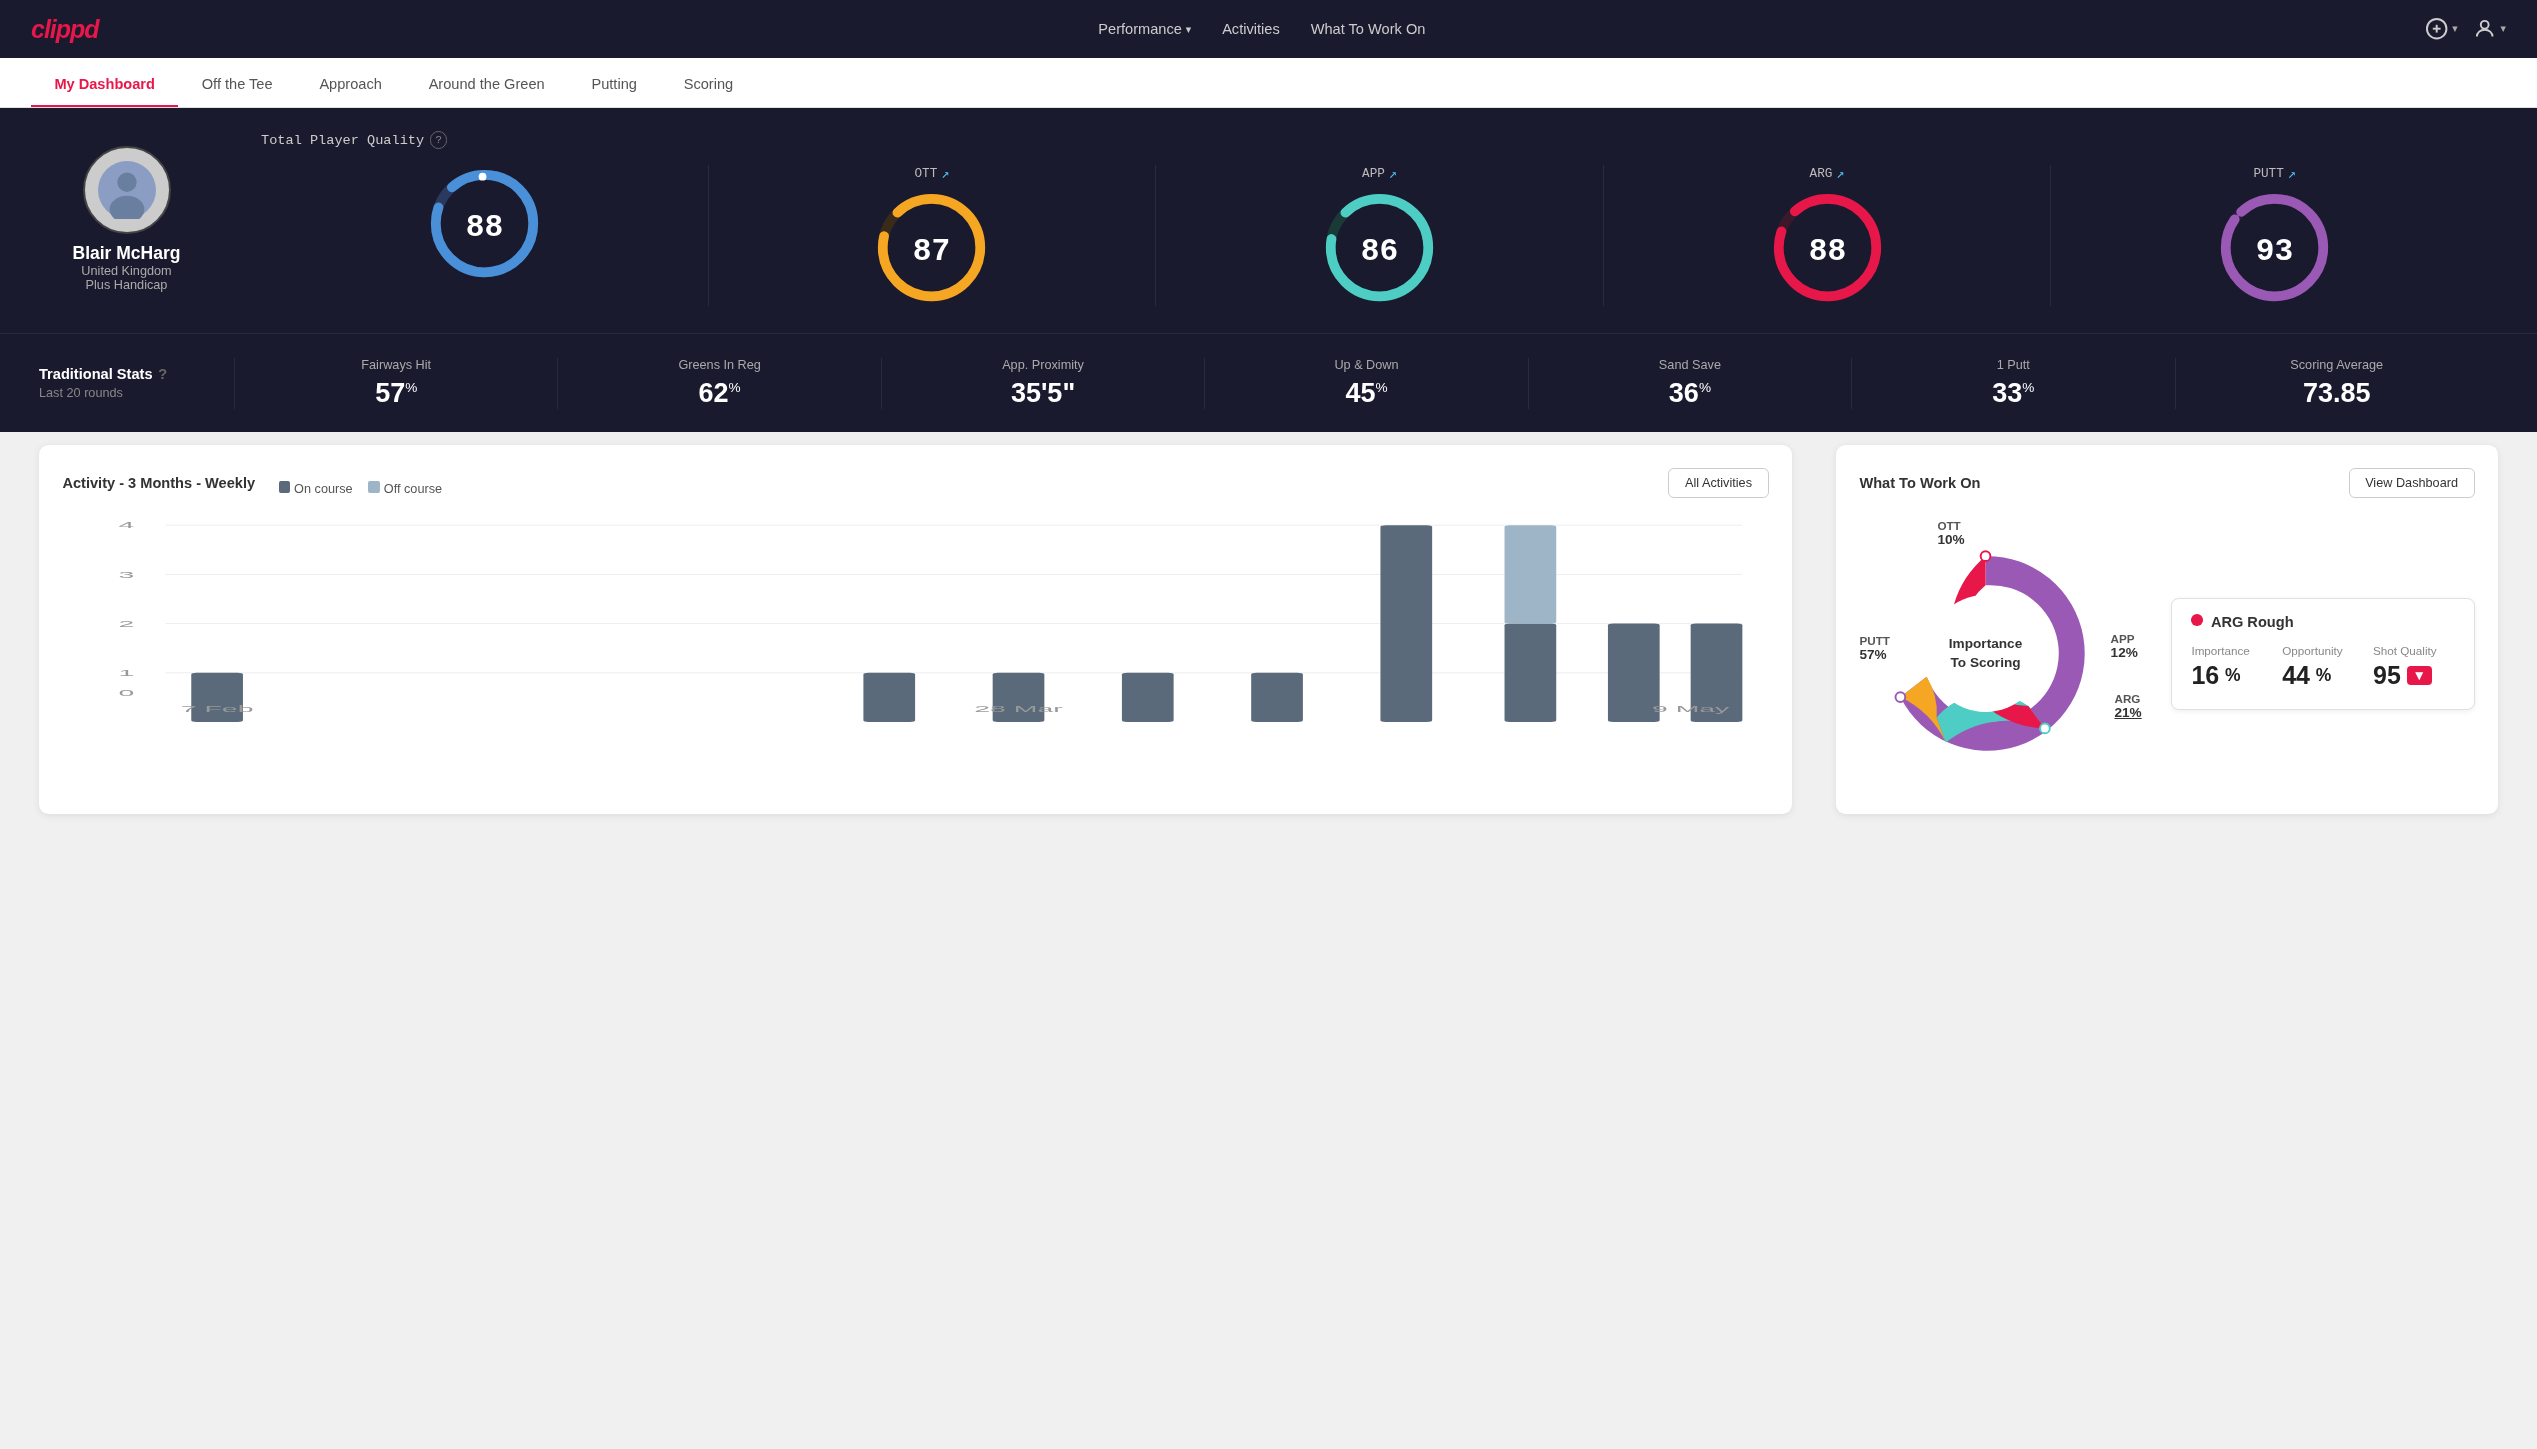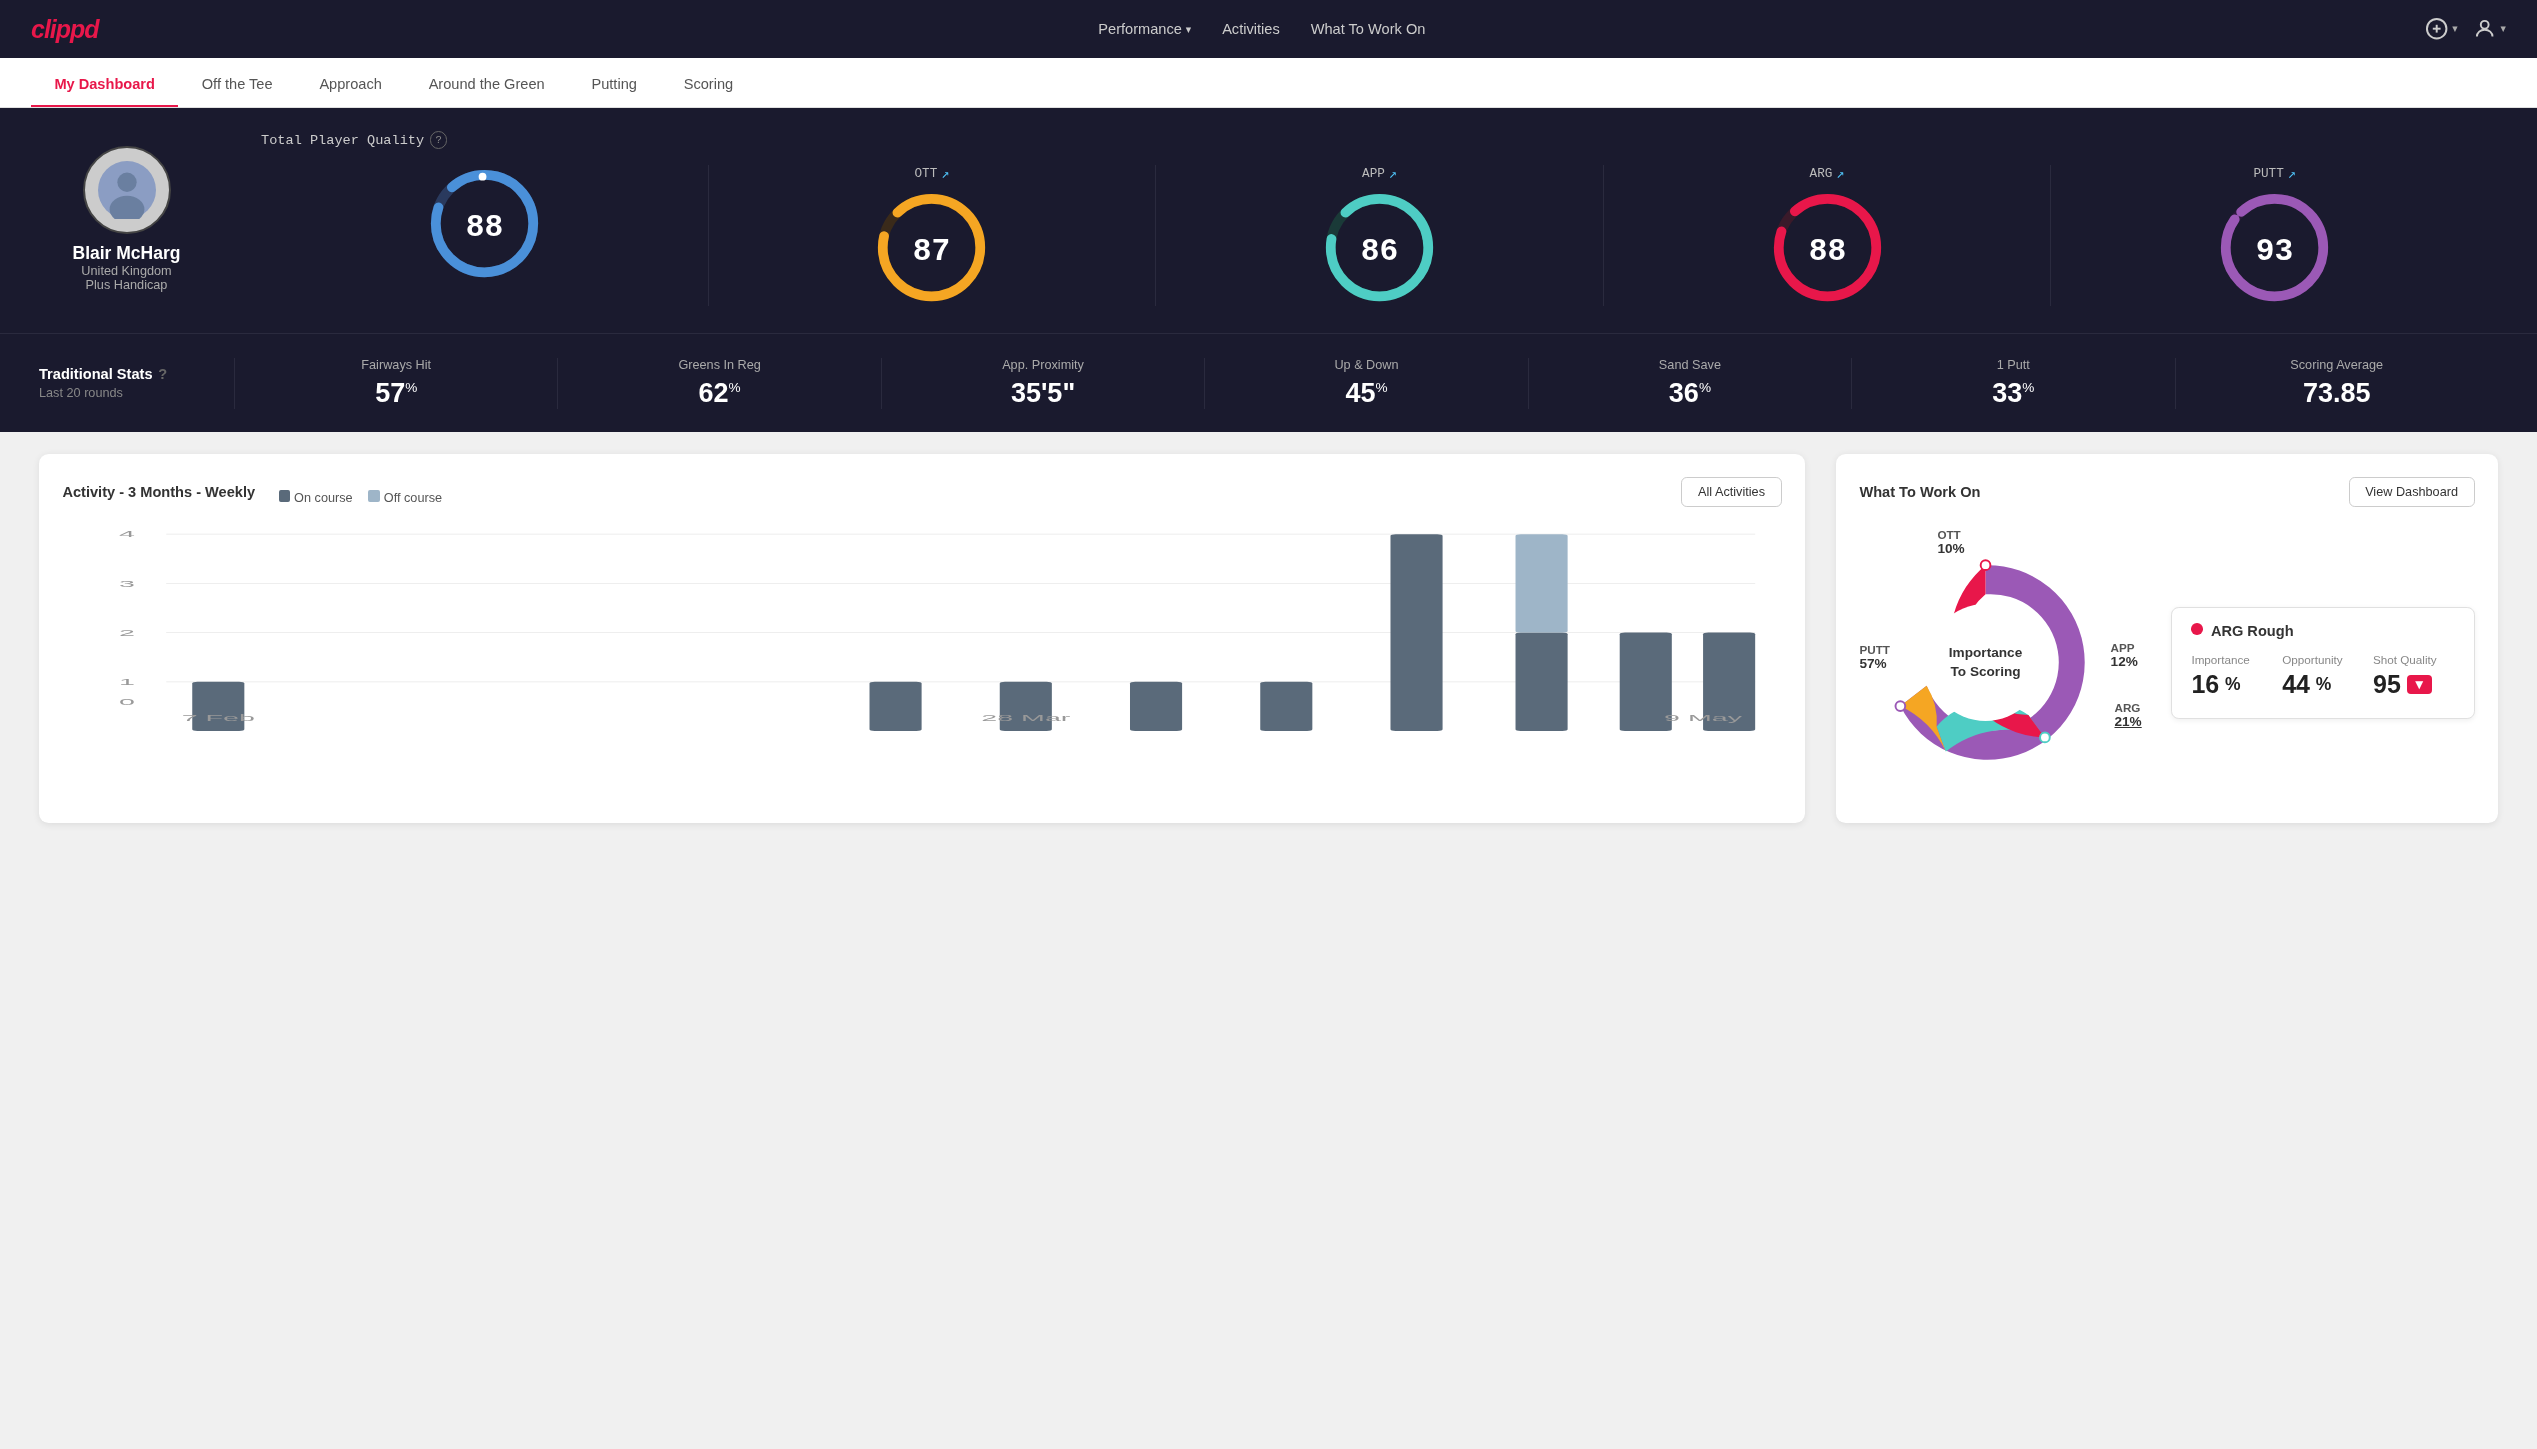--- a/index.html
+++ b/index.html
@@ -218,23 +218,23 @@
       font-size: 27px;
       font-weight: 700;
     }
     .stat-value sup {
       font-size: 13.6px;
       font-weight: 400;
     }
 
     
     .main-content {
-      padding: 22px 39px;
-      display: flex;
-      gap: 31px;
+      padding: 13px 39px;
+      display: flex;
+      gap: 44px;
     }
 
     
     .card {
       background: #fff;
       border-radius: 9.7px;
       padding: 23.4px;
       box-shadow: 0 1.9px 7.8px rgba(0,0,0,0.08);
     }
     .activity-card {

